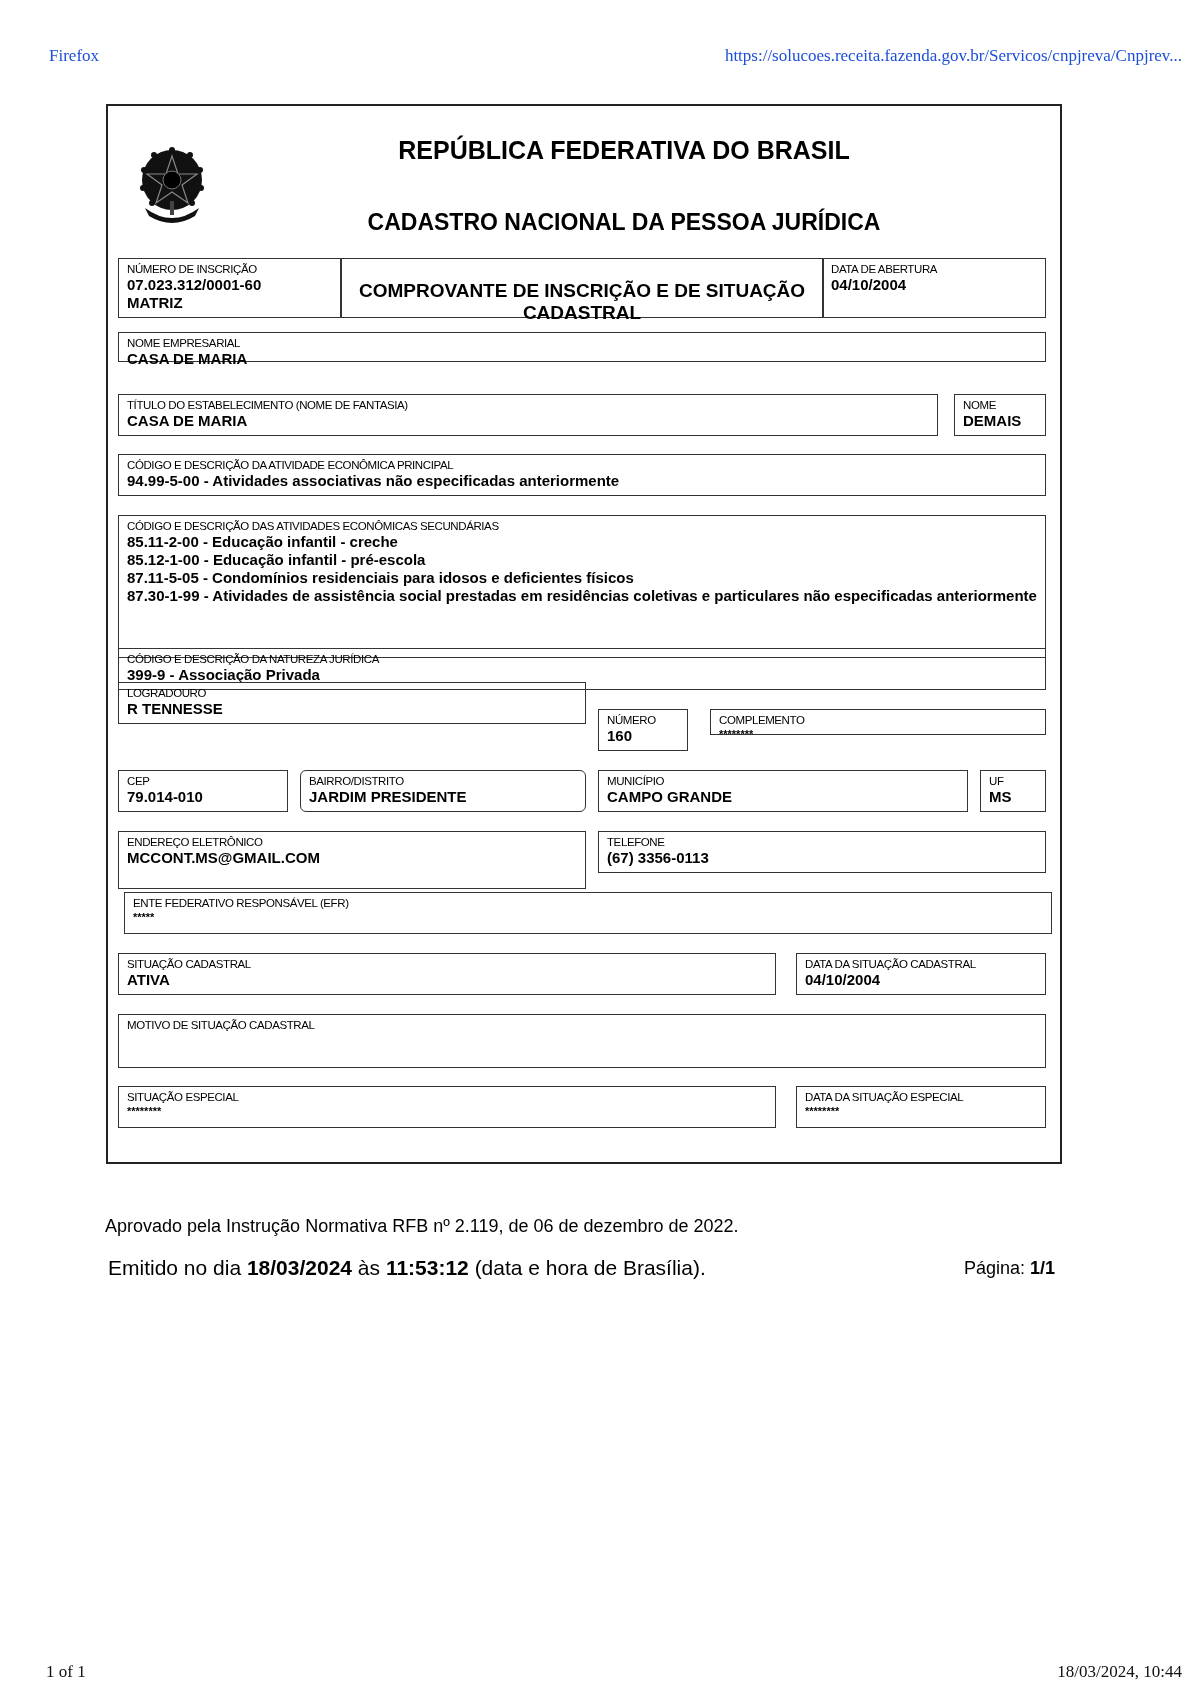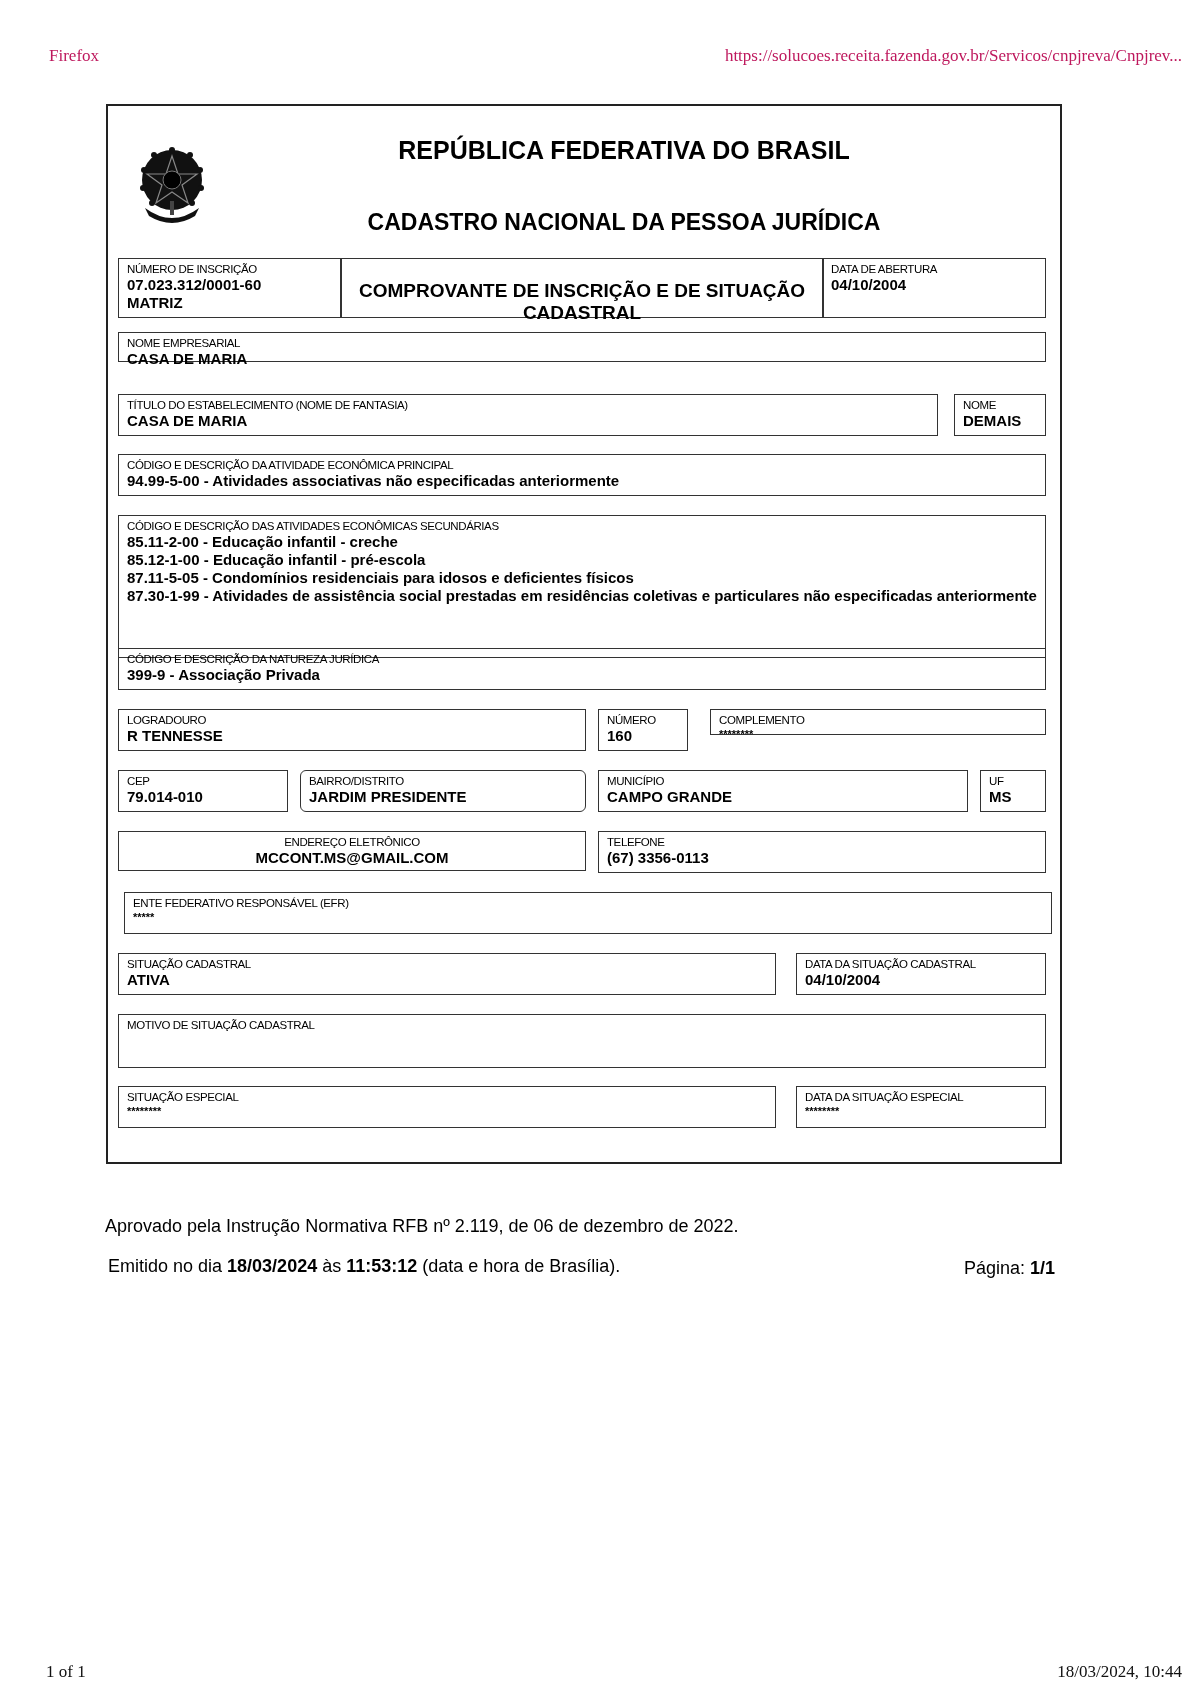--- a/index.html
+++ b/index.html
@@ -1,38 +1,38 @@
 <!DOCTYPE html>
 <html><head>
 <meta charset="utf-8">
 <style>
   html, body { margin: 0; padding: 0; background: #ffffff; }
   body { width: 1190px; height: 1682px; position: relative; overflow: hidden; color: #000; }
-  .print-hdr { position: absolute; top: 46px; font-family: "Liberation Serif", serif; font-size: 17px; color: #be185d; }
+  .print-hdr { position: absolute; top: 46px; font-family: "Liberation Serif", serif; font-size: 17px; color: #1d4ed8; }
   .print-hdr.left { left: 49px; }
   .print-hdr.right { right: 8px; }
   .print-ftr { position: absolute; top: 1662px; font-family: "Liberation Serif", serif; font-size: 17px; color: #111; }
   .print-ftr.left { left: 46px; }
   .print-ftr.right { right: 8px; }
 
   .doc-frame { position: absolute; left: 106px; top: 104px; width: 956px; height: 1060px; border: 2px solid #222; box-sizing: border-box; }
   .sans { font-family: "Liberation Sans", sans-serif; }
 
   .crest { position: absolute; left: 27px; top: 40px; width: 74px; height: 80px; }
   .title1 { position: absolute; left: 0; right: 0; top: 30px; text-align: center; font-weight: bold; font-size: 25px; padding-left: 80px; }
   .title2 { position: absolute; left: 0; right: 0; top: 103px; text-align: center; font-weight: bold; font-size: 23px; padding-left: 80px; }
 
   .box { position: absolute; border: 1.5px solid #333; box-sizing: border-box; padding: 3px 8px; }
   .lbl { font-size: 11.5px; line-height: 14px; letter-spacing: -0.4px; display: block; white-space: nowrap; }
   .val { font-size: 15px; font-weight: bold; line-height: 18px; display: block; }
   .val.sm { font-size: 11px; line-height: 14px; }
   .title-mid { text-align: center; font-size: 19px; font-weight: bold; line-height: 22px; padding-top: 21px; }
 
   .approved { position: absolute; left: 105px; top: 1216px; font-size: 18px; }
-  .emitido { position: absolute; left: 108px; top: 1256px; font-size: 18px; }
+  .emitido { position: absolute; left: 108px; top: 1256px; font-size: 21px; }
   .pagina { position: absolute; left: 964px; top: 1258px; font-size: 18px; }
 </style>
 </head>
 <body class="sans">
 
 <div class="print-hdr left">Firefox</div>
 <div class="print-hdr right">https://solucoes.receita.fazenda.gov.br/Servicos/cnpjreva/Cnpjrev...</div>
 
 <div class="doc-frame">
   <svg class="crest" viewBox="0 0 74 80">
@@ -95,21 +95,21 @@
     <span class="val">85.12-1-00 - Educação infantil - pré-escola</span>
     <span class="val">87.11-5-05 - Condomínios residenciais para idosos e deficientes físicos</span>
     <span class="val">87.30-1-99 - Atividades de assistência social prestadas em residências coletivas e particulares não especificadas anteriormente</span>
   </div>
 
   <div class="box" style="left:10px; top:542px; width:928px; height:42px;">
     <span class="lbl">CÓDIGO E DESCRIÇÃO DA NATUREZA JURÍDICA</span>
     <span class="val">399-9 - Associação Privada</span>
   </div>
 
-  <div class="box" style="left:10px; top:603px; width:468px; height:42px;">
+  <div class="box" style="left:10px; top:576px; width:468px; height:42px;">
     <span class="lbl">LOGRADOURO</span>
     <span class="val">R TENNESSE</span>
   </div>
   <div class="box" style="left:490px; top:603px; width:90px; height:42px;">
     <span class="lbl">NÚMERO</span>
     <span class="val">160</span>
   </div>
   <div class="box" style="left:602px; top:603px; width:336px; height:26px;">
     <span class="lbl">COMPLEMENTO</span>
     <span class="val sm">********</span>
@@ -125,21 +125,21 @@
   </div>
   <div class="box" style="left:490px; top:664px; width:370px; height:42px;">
     <span class="lbl">MUNICÍPIO</span>
     <span class="val">CAMPO GRANDE</span>
   </div>
   <div class="box" style="left:872px; top:664px; width:66px; height:42px;">
     <span class="lbl">UF</span>
     <span class="val">MS</span>
   </div>
 
-  <div class="box" style="left:10px; top:725px; width:468px; height:40px;text-align:center;">
+  <div class="box" style="left:10px; top:725px; width:468px; height:58px;">
     <span class="lbl">ENDEREÇO ELETRÔNICO</span>
     <span class="val">MCCONT.MS@GMAIL.COM</span>
   </div>
   <div class="box" style="left:490px; top:725px; width:448px; height:42px;">
     <span class="lbl">TELEFONE</span>
     <span class="val">(67) 3356-0113</span>
   </div>
 
   <div class="box" style="left:16px; top:786px; width:928px; height:42px;">
     <span class="lbl">ENTE FEDERATIVO RESPONSÁVEL (EFR)</span>

